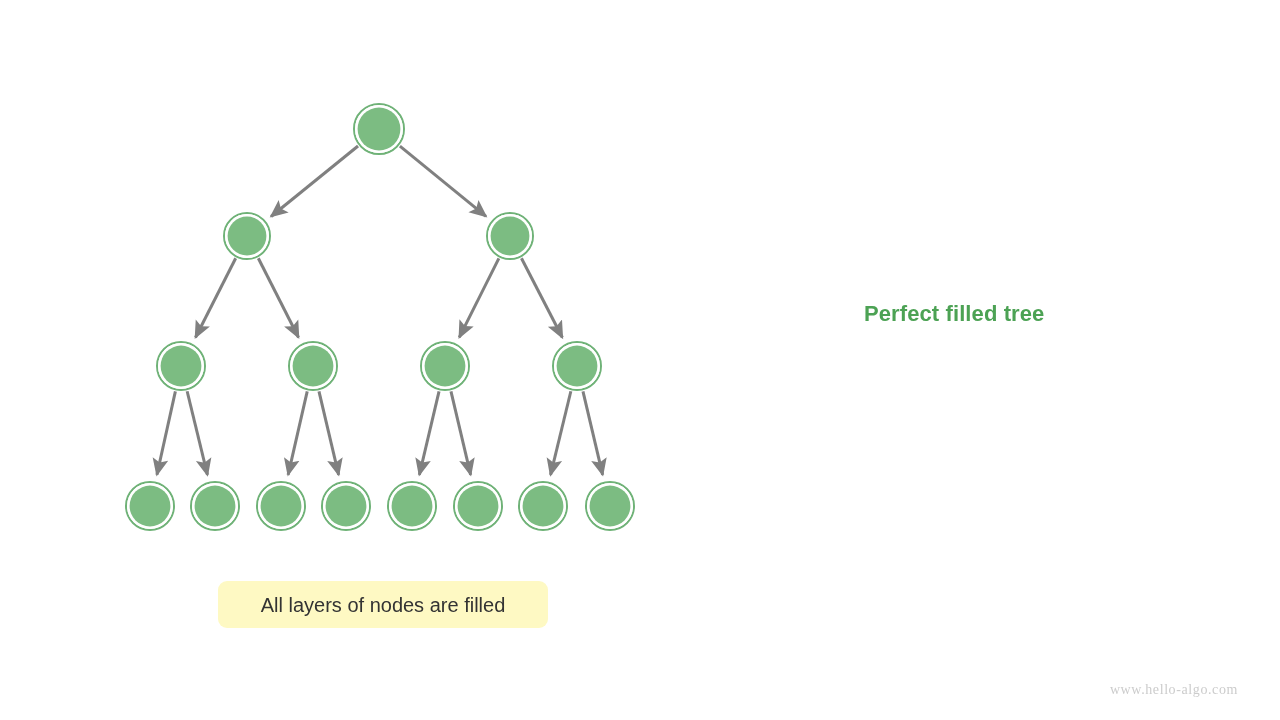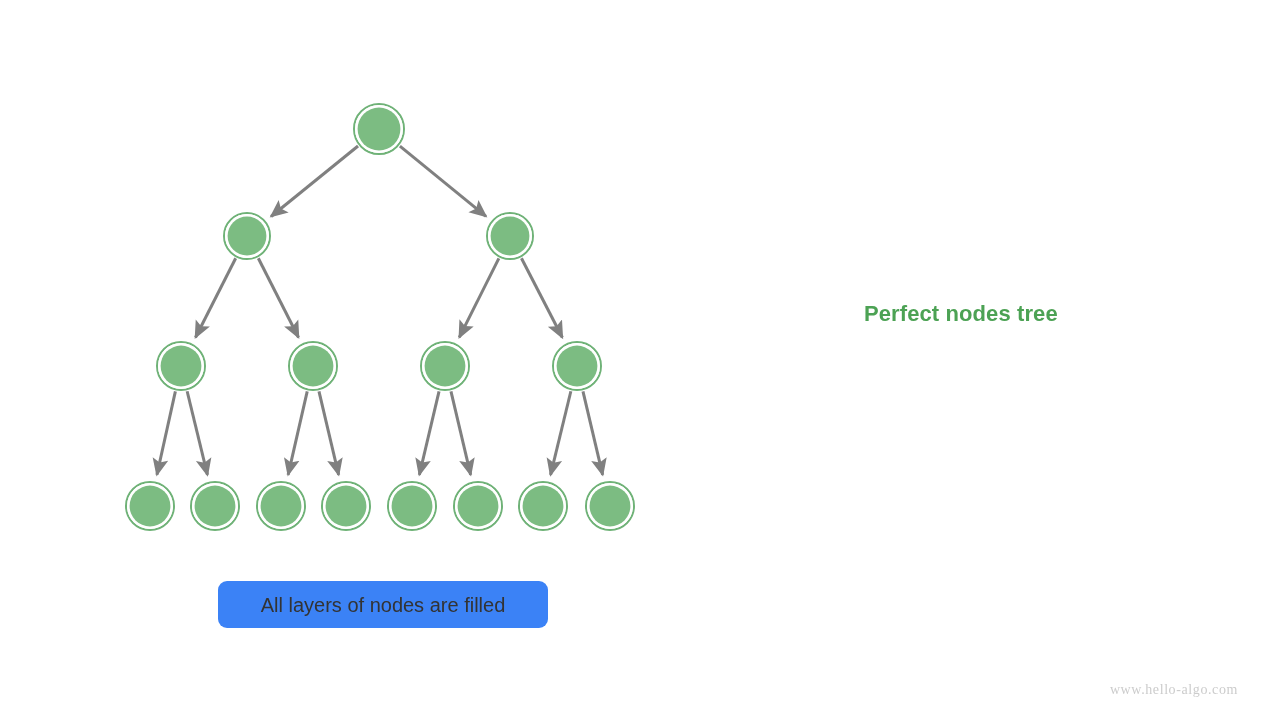--- a/index.html
+++ b/index.html
@@ -39,21 +39,21 @@
     color: #4ca254;
     letter-spacing: 0.1px;
     white-space: nowrap;
   }
   .caption-chip {
     position: absolute;
     left: 218px;
     top: 581px;
     width: 330px;
     height: 47px;
-    background: #3b82f6;
+    background: #fef9c3;
     border-radius: 9px;
     display: flex;
     align-items: center;
     justify-content: center;
     box-sizing: border-box;
   }
   .caption-chip-label {
     font-family: "Liberation Sans", sans-serif;
     font-size: 20px;
     color: #333333;
@@ -170,21 +170,21 @@
           <circle cx="543" cy="506" r="20.4" fill="#7cbc82"></circle>
         </g>
         <g>
           <circle cx="610" cy="506" r="24" fill="none" stroke="#6fb277" stroke-width="2"></circle>
           <circle cx="610" cy="506" r="21.8" fill="none" stroke="#ffffff" stroke-width="2.2"></circle>
           <circle cx="610" cy="506" r="20.4" fill="#7cbc82"></circle>
         </g>
       </g>
   </svg>
 
-  <div class="diagram-title">Perfect nodes tree</div>
+  <div class="diagram-title">Perfect filled tree</div>
 
   <div class="caption-chip">
     <span class="caption-chip-label">All layers of nodes are filled</span>
   </div>
 
   <div class="watermark">www.hello-algo.com</div>
 
 </div>
 
 </body></html>

